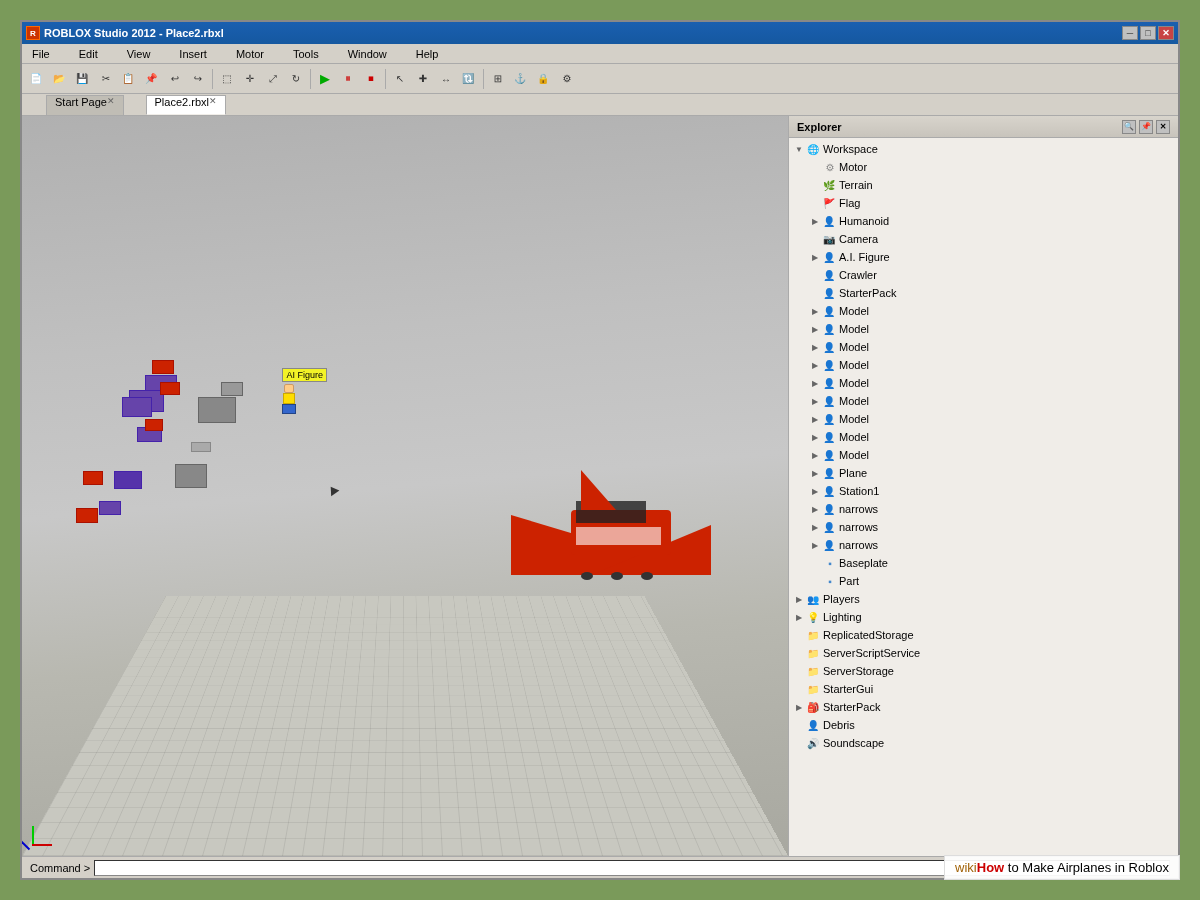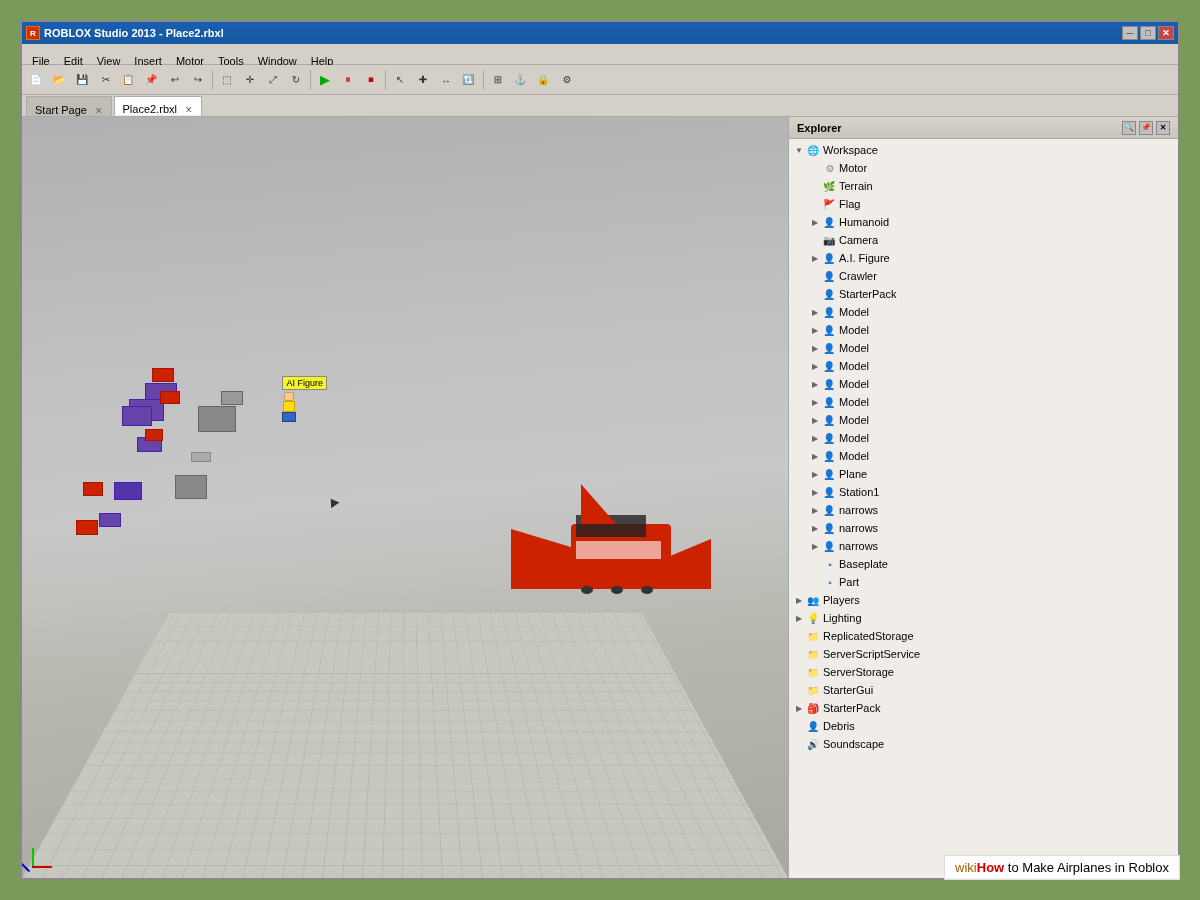--- a/index.html
+++ b/index.html
@@ -33,25 +33,25 @@
     .title-bar-icon { width: 14px; height: 14px; background: #cc3300; border: 1px solid #ff6600; display: flex; align-items: center; justify-content: center; color: white; font-size: 8px; font-weight: bold; }
     .title-bar-buttons { display: flex; gap: 2px; }
     .tb-btn { width: 16px; height: 14px; background: #c0c0c0; border: 1px solid #888; display: flex; align-items: center; justify-content: center; font-size: 9px; cursor: pointer; color: #333; }
     .tb-btn.close { background: #c84444; color: white; }
 
     
     .menu-bar {
       background: #d4d0c8;
       height: 20px;
       display: flex;
-      align-items: flex-start;
-      padding: 10px 4px;
+      align-items: center;
+      padding: 0 4px;
       border-bottom: 1px solid #aaa;
       flex-shrink: 0;
-      gap: 2px;
+      gap: 17px;
     }
     .menu-item { padding: 1px 6px; font-size: 11px; cursor: pointer; color: #000; }
 
     
     .toolbar {
       background: #d4d0c8;
       height: 30px;
       display: flex;
       align-items: center;
       padding: 0 4px;
@@ -80,23 +80,24 @@
       padding: 0 4px;
       border-bottom: 1px solid #aaa;
       flex-shrink: 0;
     }
     .tab {
       height: 20px;
       padding: 0 8px;
       background: #c0bdb5;
       border: 1px solid #aaa;
       border-bottom: none;
-      display: flex; align-items: flex-end; gap: 8px;
+      display: flex; align-items: flex-start; gap: 0;
       font-size: 11px; cursor: pointer;
       margin-right: 2px;
+      margin-left: 20px;
     }
     .tab.active { background: #ffffff; border-bottom: 1px solid #f0ede8; }
     .tab-close { font-size: 9px; color: #666; cursor: pointer; }
 
     
     .main-area {
       display: flex;
       flex: 1;
       overflow: hidden;
     }
@@ -283,21 +284,21 @@
     .icon-sound { color: #4488aa; }
   </style>
 </head>
 <body>
 
 <div class="window-frame">
 
   <div class="title-bar">
     <div class="title-bar-left">
       <div class="title-bar-icon">R</div>
-      <span>ROBLOX Studio 2013 - Place2.rbxl</span>
+      <span>ROBLOX Studio 2012 - Place2.rbxl</span>
     </div>
     <div class="title-bar-buttons">
       <div class="tb-btn">─</div>
       <div class="tb-btn">□</div>
       <div class="tb-btn close">✕</div>
     </div>
   </div>
 
   <div class="menu-bar">
     <span class="menu-item">File</span>
@@ -620,17 +621,21 @@
         <div class="tree-item">
           <div class="tree-expand"></div>
           <div class="tree-icon icon-sound">🔊</div>
           <span class="tree-label">Soundscape</span>
         </div>
 
       </div>
     </div>
   </div>
 
+  <div class="status-bar">
+    <span style="margin-right:4px;">Command &gt;</span>
+    <input class="status-input" type="text" style="">
+  </div>
 </div>
 
 <div style="position:fixed;bottom:20px;right:20px;background:rgba(255,255,255,0.92);padding:4px 10px;font-size:13px;border:1px solid #ddd;">
   <span style="color:#a16207;">wiki</span><span style="color:#cc0000;font-weight:bold;">How</span> <span>to Make Airplanes in Roblox</span>
 </div>
 
 </body></html>

